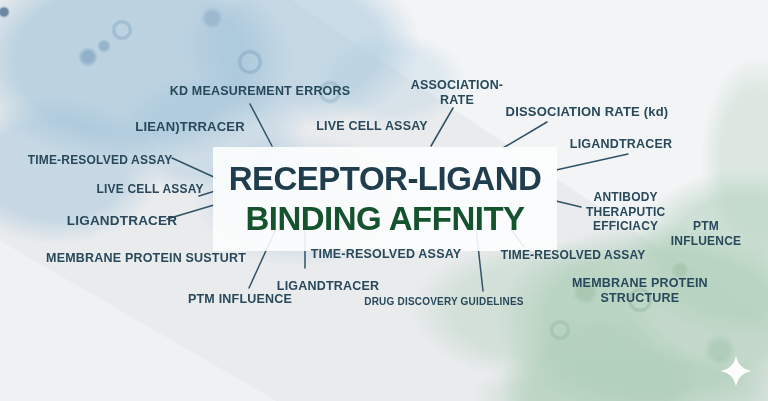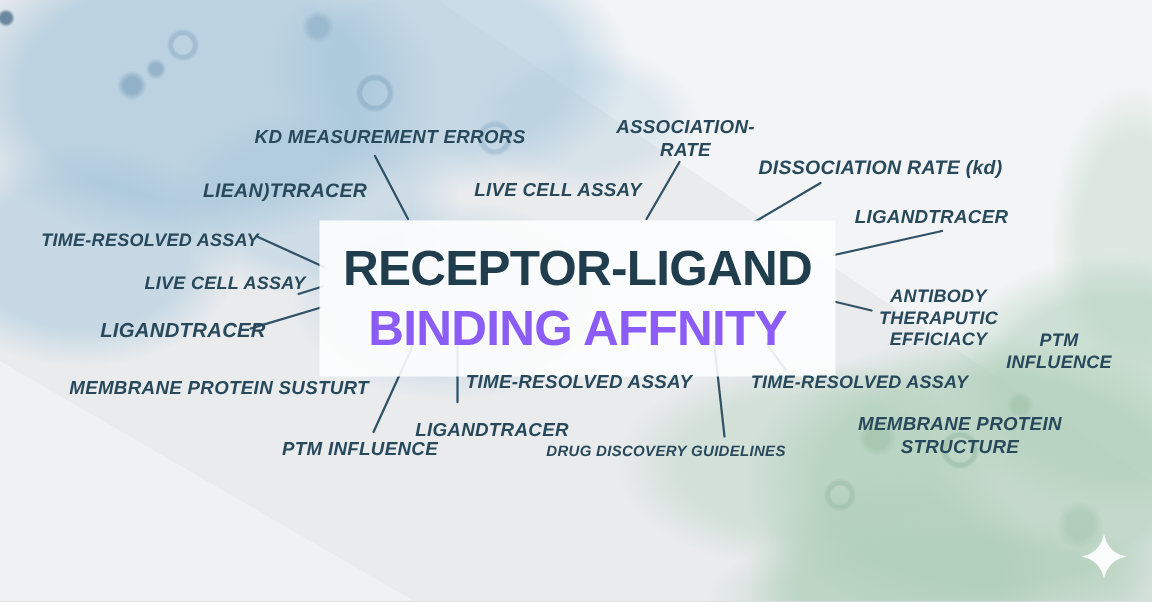--- a/index.html
+++ b/index.html
@@ -48,21 +48,21 @@
   #connector-svg{position:absolute;inset:0;z-index:3;}
   #center-box{
     position:absolute;z-index:4;
     left:213px;top:147px;width:344px;height:104px;
     display:flex;flex-direction:column;align-items:center;justify-content:center;
     text-align:center;
   }
   .title-line{
     font-weight:700;font-size:33px;line-height:40px;letter-spacing:-.5px;
   }
-  #labels-layer{position:absolute;inset:0;z-index:5;font-style:italic;}
+  #labels-layer{position:absolute;inset:0;z-index:5;}
   .map-label{
     position:absolute;transform:translate(-50%,-50%);
     font-weight:700;letter-spacing:.2px;line-height:1.22;
     text-align:center;white-space:pre-line;
   }
   .map-label.left{transform:translateY(-50%);text-align:center;}
   #sparkle{position:absolute;left:721px;top:356px;z-index:6;opacity:.95;}
 </style>
 </head>
 <body>
@@ -82,21 +82,21 @@
       <line x1="556" y1="170" x2="628" y2="154" stroke="#2f5266" stroke-width="1.5" stroke-linecap="round"></line>
       <line x1="556" y1="201" x2="581" y2="207" stroke="#2f5266" stroke-width="1.5" stroke-linecap="round"></line>
       <line x1="275" y1="231" x2="249" y2="288" stroke="#2f5266" stroke-width="1.5" stroke-linecap="round"></line>
       <line x1="305" y1="231" x2="305" y2="268" stroke="#2f5266" stroke-width="1.5" stroke-linecap="round"></line>
       <line x1="476" y1="228" x2="483" y2="291" stroke="#2f5266" stroke-width="1.5" stroke-linecap="round"></line>
       <line x1="511" y1="229" x2="524" y2="247" stroke="#2f5266" stroke-width="1.5" stroke-linecap="round"></line>
     </svg>
 
   <div id="center-box" style="background: rgba(253, 254, 254, 0.9);">
     <div class="title-line" style="color: rgb(31, 61, 77);">RECEPTOR-LIGAND</div>
-    <div class="title-line" style="color: #8b5cf6;">BINDING AFFNITY</div>
+    <div class="title-line" style="color: #14532d;">BINDING AFFNITY</div>
   </div>
 
   <div id="labels-layer">
       <div class="map-label" style="left: 260px; top: 92px; font-size: 12.5px; color: rgb(40, 73, 91);">KD MEASUREMENT ERRORS</div>
       <div class="map-label" style="left: 190px; top: 127px; font-size: 13px; color: rgb(40, 73, 91);">LIEAN)TRRACER</div>
       <div class="map-label" style="left: 372px; top: 127px; font-size: 12.5px; color: rgb(40, 73, 91);">LIVE CELL ASSAY</div>
       <div class="map-label" style="left: 457px; top: 93px; font-size: 12.5px; color: rgb(40, 73, 91);">ASSOCIATION-
 RATE</div>
       <div class="map-label" style="left: 587px; top: 112px; font-size: 13px; color: rgb(40, 73, 91);">DISSOCIATION RATE (kd)</div>
       <div class="map-label" style="left: 621px; top: 145px; font-size: 12.5px; color: rgb(40, 73, 91);">LIGANDTRACER</div>

